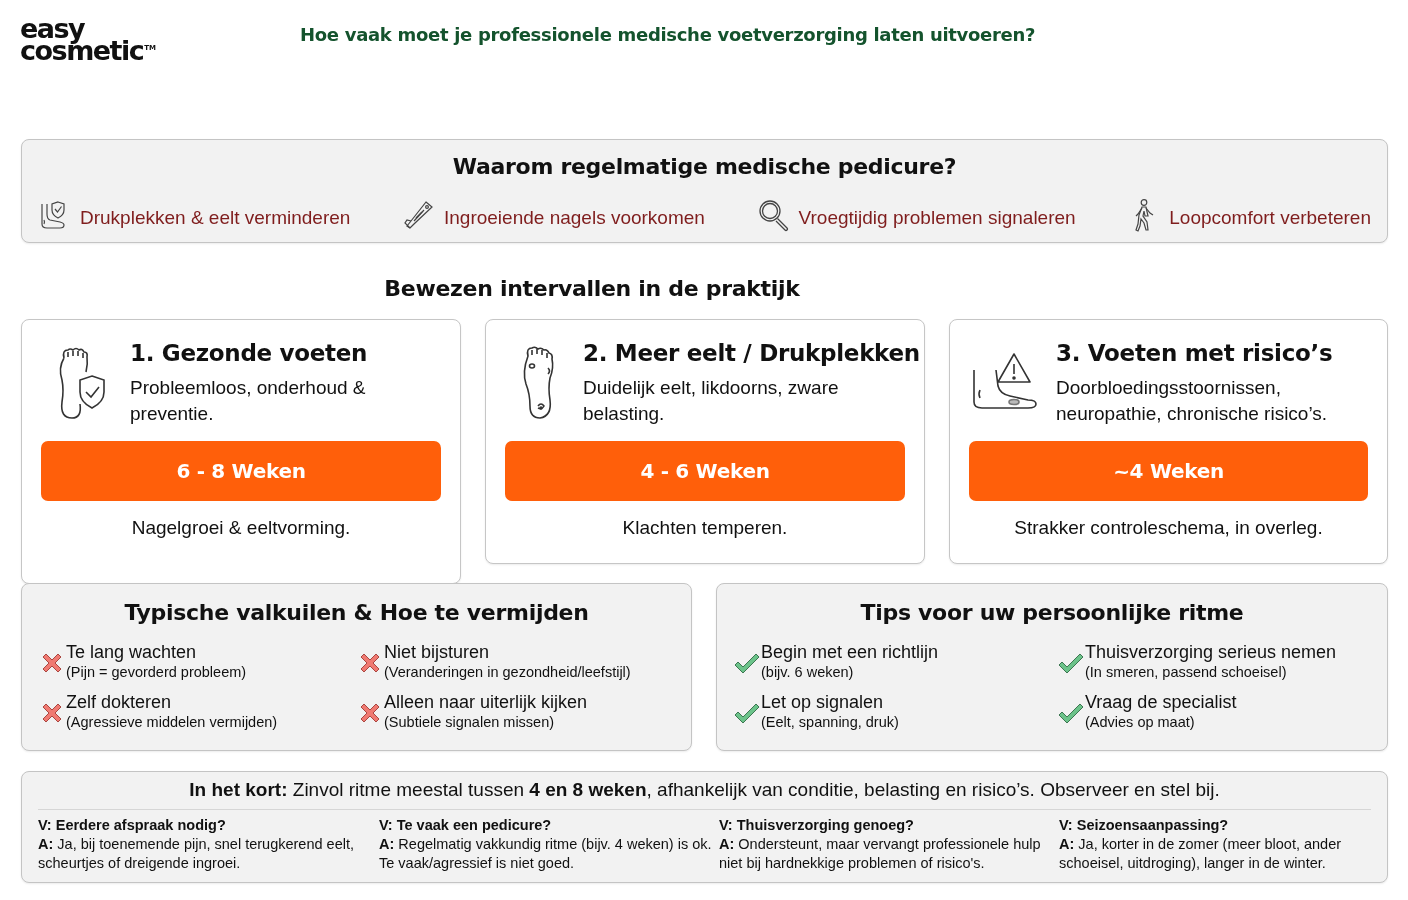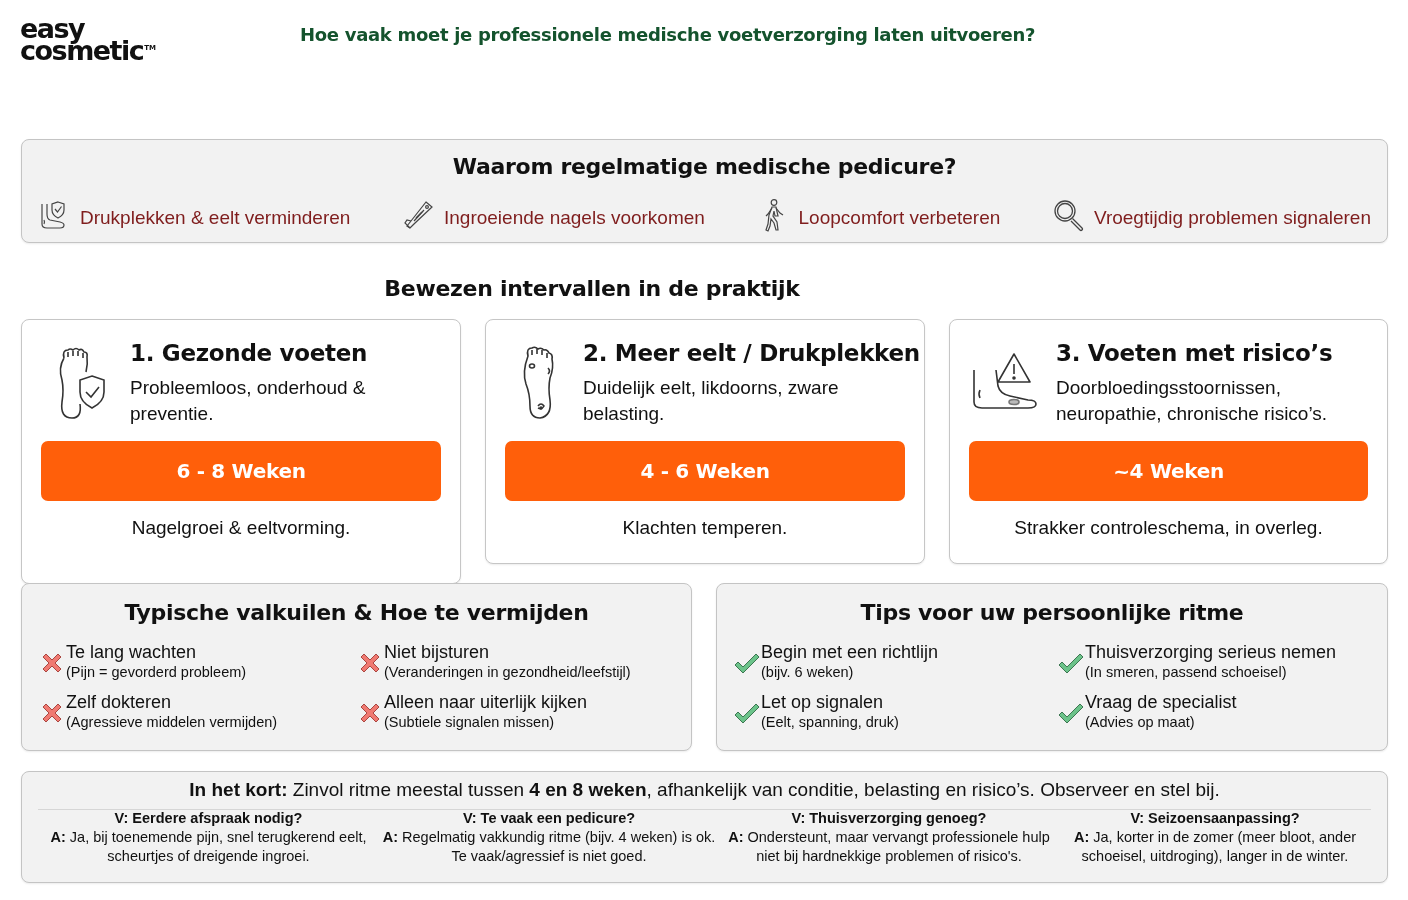--- a/index.html
+++ b/index.html
@@ -50,21 +50,21 @@
   .li .t1 { font-size: 18px; line-height: 21px; font-family: "Liberation Sans", sans-serif; }
   .li .t2 { font-size: 14.5px; line-height: 19px; font-family: "Liberation Sans", sans-serif; color: #111; }
   .pit .grid4 { grid-template-columns: 318px 1fr; }
   .tips .grid4 { grid-template-columns: 324px 1fr; }
 
   
   .sum { left: 21px; top: 771px; width: 1367px; height: 112px; }
   .sum .line { text-align: center; font-size: 19px; margin-top: 7px; font-family: "Liberation Sans", sans-serif; }
   .sum .line b { font-weight: bold; }
   .sum hr { border: none; border-top: 1px solid #d6d6d6; margin: 8px 16px 0 16px; }
-  .faq { position: absolute; top: 37px; left: 16px; right: 16px; display: grid; grid-template-columns: 341px 340px 340px 1fr; text-align: center; }
+  .faq { position: absolute; top: 44px; left: 16px; right: 16px; display: grid; grid-template-columns: 341px 340px 340px 1fr; }
   .faq .q { font-size: 14.5px; font-weight: bold; line-height: 19px; font-family: "Liberation Sans", sans-serif; }
   .faq .a { font-size: 14.5px; line-height: 19px; font-family: "Liberation Sans", sans-serif; }
   .faq .a b { font-weight: bold; }
 </style>
 </head>
 <body>
 
 <div class="logo">
   <span class="l1">easy</span>
   <span class="l2">cosmetic</span><span class="tm">TM</span>
@@ -93,38 +93,38 @@
             <path d="M9 23 L5 22 L3 25 L8 30"></path>
             <circle cx="25" cy="9" r="1.4"></circle>
             <path d="M14 20 L20 14"></path>
             <path d="M12 23 L22 12"></path>
           </svg>
       </span>
       <span>Ingroeiende nagels voorkomen</span>
     </div>
     <div class="why-item">
       <span>
+        <svg viewBox="0 0 34 34" fill="none" stroke="#444" stroke-width="1.3">
+            <circle cx="13" cy="13" r="10"></circle>
+            <circle cx="13" cy="13" r="7.5"></circle>
+            <path d="M20.5 20.5 L30 30 Q31 31 30 32 Q29 33 28 32 L19 23"></path>
+          </svg>
+      </span>
+      <span>Vroegtijdig problemen signaleren</span>
+    </div>
+    <div class="why-item">
+      <span>
         <svg viewBox="0 0 34 34" fill="none" stroke="#444" stroke-width="1.2">
             <circle cx="17" cy="4.5" r="2.8"></circle>
             <path d="M15 9 L19 9 L21 18 L18 18 L17 13 L16 18 L20 24 L21 32 L19 32 L17 25 L14 21 L13 28 L11 33 L9 32 L11 26 L12 17 Z"></path>
             <path d="M15 10 L11 16 L9 18"></path>
             <path d="M19 10 L23 15 L26 17"></path>
           </svg>
       </span>
       <span>Loopcomfort verbeteren</span>
-    </div>
-    <div class="why-item">
-      <span>
-        <svg viewBox="0 0 34 34" fill="none" stroke="#444" stroke-width="1.3">
-            <circle cx="13" cy="13" r="10"></circle>
-            <circle cx="13" cy="13" r="7.5"></circle>
-            <path d="M20.5 20.5 L30 30 Q31 31 30 32 Q29 33 28 32 L19 23"></path>
-          </svg>
-      </span>
-      <span>Vroegtijdig problemen signaleren</span>
     </div>
   </div>
 </div>
 
 <div class="section-title">Bewezen intervallen in de praktijk</div>
 
 <div class="card c1">
   <div class="ico">
     <svg viewBox="0 0 72 80" fill="none" stroke="#333" stroke-width="1.6">
       <path d="M14 14 Q12 6 18 6 Q20 4 23 6 Q26 3 29 6 Q32 4 34 8 Q38 8 37 13 Q38 20 36 28 M14 14 Q8 24 12 36 Q14 46 12 58 Q10 74 22 74 Q32 74 30 60"></path>

